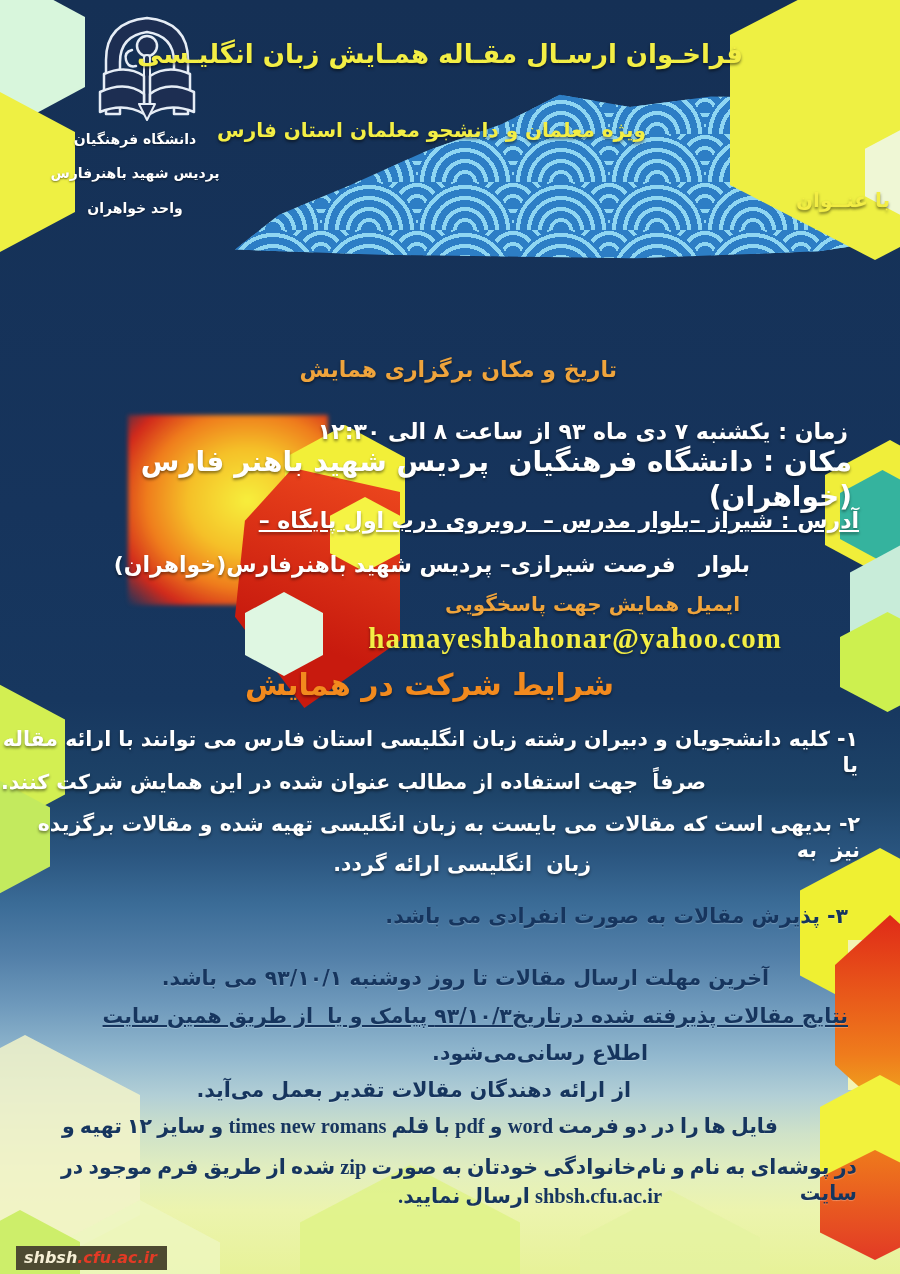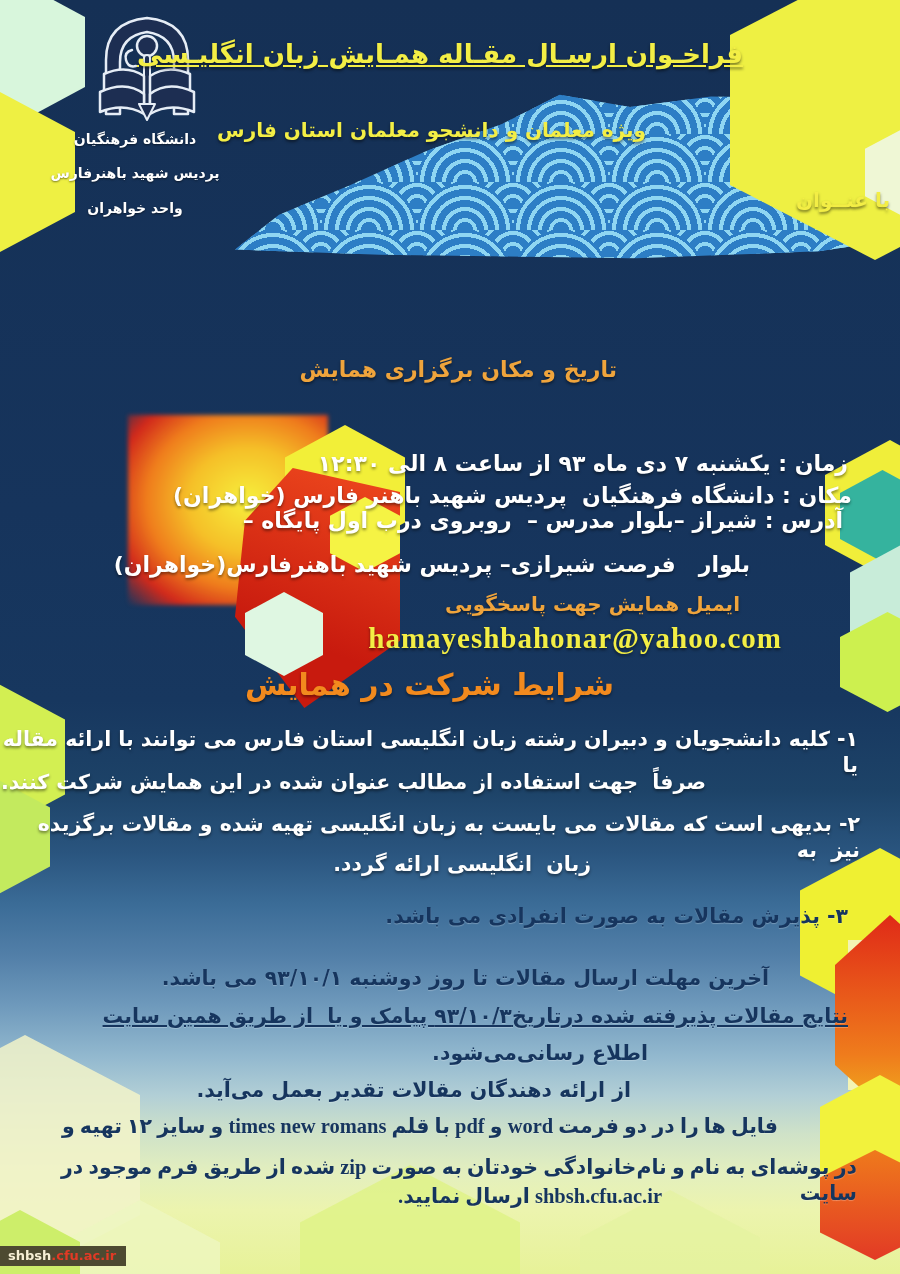--- a/index.html
+++ b/index.html
@@ -25,48 +25,48 @@
   .topdash{position:absolute;left:845px;top:6px;width:38px;height:7px;background:#2f6fb4;border-radius:3px;z-index:2;}
   .blob-orange{position:absolute;left:128px;top:415px;width:200px;height:190px;z-index:2;filter:blur(2px);
     background:radial-gradient(ellipse at 60% 45%, #f7ef3c 0%, #f5c028 35%, #ef7c1c 60%, rgba(230,40,20,.9) 80%, rgba(230,40,20,0) 100%);}
   .red-poly{position:absolute;left:235px;top:468px;width:165px;height:240px;z-index:2;
     background:linear-gradient(200deg,#ef4a1e,#c81a0e 70%);
     clip-path:polygon(35% 0,100% 10%,100% 72%,42% 100%,0 62%,6% 22%);}
   .red-right{position:absolute;right:-45px;top:915px;width:110px;height:200px;z-index:2;
     background:linear-gradient(180deg,#e02a17,#ef7c1c 70%,#f0b41e 100%);
     clip-path:polygon(50% 0,100% 25%,100% 75%,50% 100%,0 75%,0 25%);}
   .bar-right{position:absolute;right:36px;top:940px;width:16px;height:150px;background:#f3f4b5;z-index:2;}
-  .badge{position:absolute;left:0;top:1246px;z-index:6;background:#4d4a31;padding:2px 10px 3px 8px;
-    font-weight:bold;font-size:13px;direction:ltr;letter-spacing:0;}
+  .badge{position:absolute;left:16px;top:1246px;z-index:6;background:#4d4a31;padding:2px 10px 3px 8px;
+    font-style:italic;font-weight:bold;font-size:16px;direction:ltr;letter-spacing:0;}
   .badge .b1{color:#f6efd5;}
   .badge .b2{color:#e23a25;}
   .logo{position:absolute;left:92px;top:10px;width:110px;height:112px;z-index:3;}
   
   .txt{position:absolute;left:0;right:0;z-index:5;font-weight:bold;white-space:pre-wrap;line-height:1.25;}
   .yellow{color:#f3ee45;text-shadow:0 2px 3px rgba(0,0,0,.5);}
   .white{color:#ffffff;text-shadow:0 2px 3px rgba(0,0,0,.45);}
   .orange{color:#efa43c;text-shadow:0 2px 3px rgba(0,0,0,.45);}
   .orange2{color:#f28a1e;text-shadow:0 2px 3px rgba(0,0,0,.4);}
   .dark{color:#16355e;text-shadow:0 1px 1px rgba(255,255,255,.25);}
   .serifed{font-family:"Liberation Serif","DejaVu Sans",serif;}
   .ar{text-align:right;}
   .ac{text-align:right;}
 
   .org-line{position:absolute;left:20px;width:230px;z-index:5;color:#fff;font-weight:bold;
     font-size:14px;text-align:center;text-shadow:0 1px 2px rgba(0,0,0,.5);}
   .o0{top:131px;} .o1{top:165px;} .o2{top:200px;}
 
-  .t-call     {top:38px;  right:157px;left:0;font-size:26px;text-decoration:underline;}
+  .t-call     {top:38px;  right:157px;left:0;font-size:26px;}
   .t-aud      {top:118px; right:254px;left:16px;font-size:20px;}
   .t-with     {top:188px; right:10px;left:0;font-size:20px;}
   .t-title    {top:272px; right:0;left:0;font-size:41px;letter-spacing:-1px;}
   .t-vhead    {top:356px; right:283px;left:0;font-size:22px;}
-  .t-time     {top:418px; right:52px;left:0;font-size:22px;margin-top:32px;}
-  .t-place    {top:482px; right:48px;left:0;font-size:22px;}
-  .t-addr1    {top:507px; right:57px;left:0;font-size:22px;}
+  .t-time     {top:418px; right:52px;left:0;font-size:22px;}
+  .t-place    {top:444px; right:48px;left:0;font-size:28px;}
+  .t-addr1    {top:507px; right:41px;left:0;font-size:22px;text-decoration:underline;}
   .t-addr2    {top:551px; right:150px;left:0;font-size:22px;}
   .t-elabel   {top:592px; right:160px;left:0;font-size:20px;}
   .t-eaddr    {top:620px; right:118px;left:0;font-size:29px;letter-spacing:1px;}
   .t-chead    {top:666px; right:286px;left:0;font-size:30px;}
   .rl{font-size:20.5px;}
   .rl0{top:727px;right:42px;}  .rl1{top:770px;right:194px;} .rl2{top:812px;right:40px;}  .rl3{top:852px;right:309px;}
   .rd0{top:892px;right:52px;margin-top:12px;}  .rd1{top:929px;right:52px;}  .rd2{top:966px;right:131px;} .rd3{top:1004px;right:52px;text-decoration:underline;}
   .rd4{top:1041px;right:252px;}.rd5{top:1078px;right:269px;}.rd6{top:1114px;right:122px;}.rd7{top:1155px;right:43px;}
   .rd8{top:1184px;right:238px;}
 </style>

